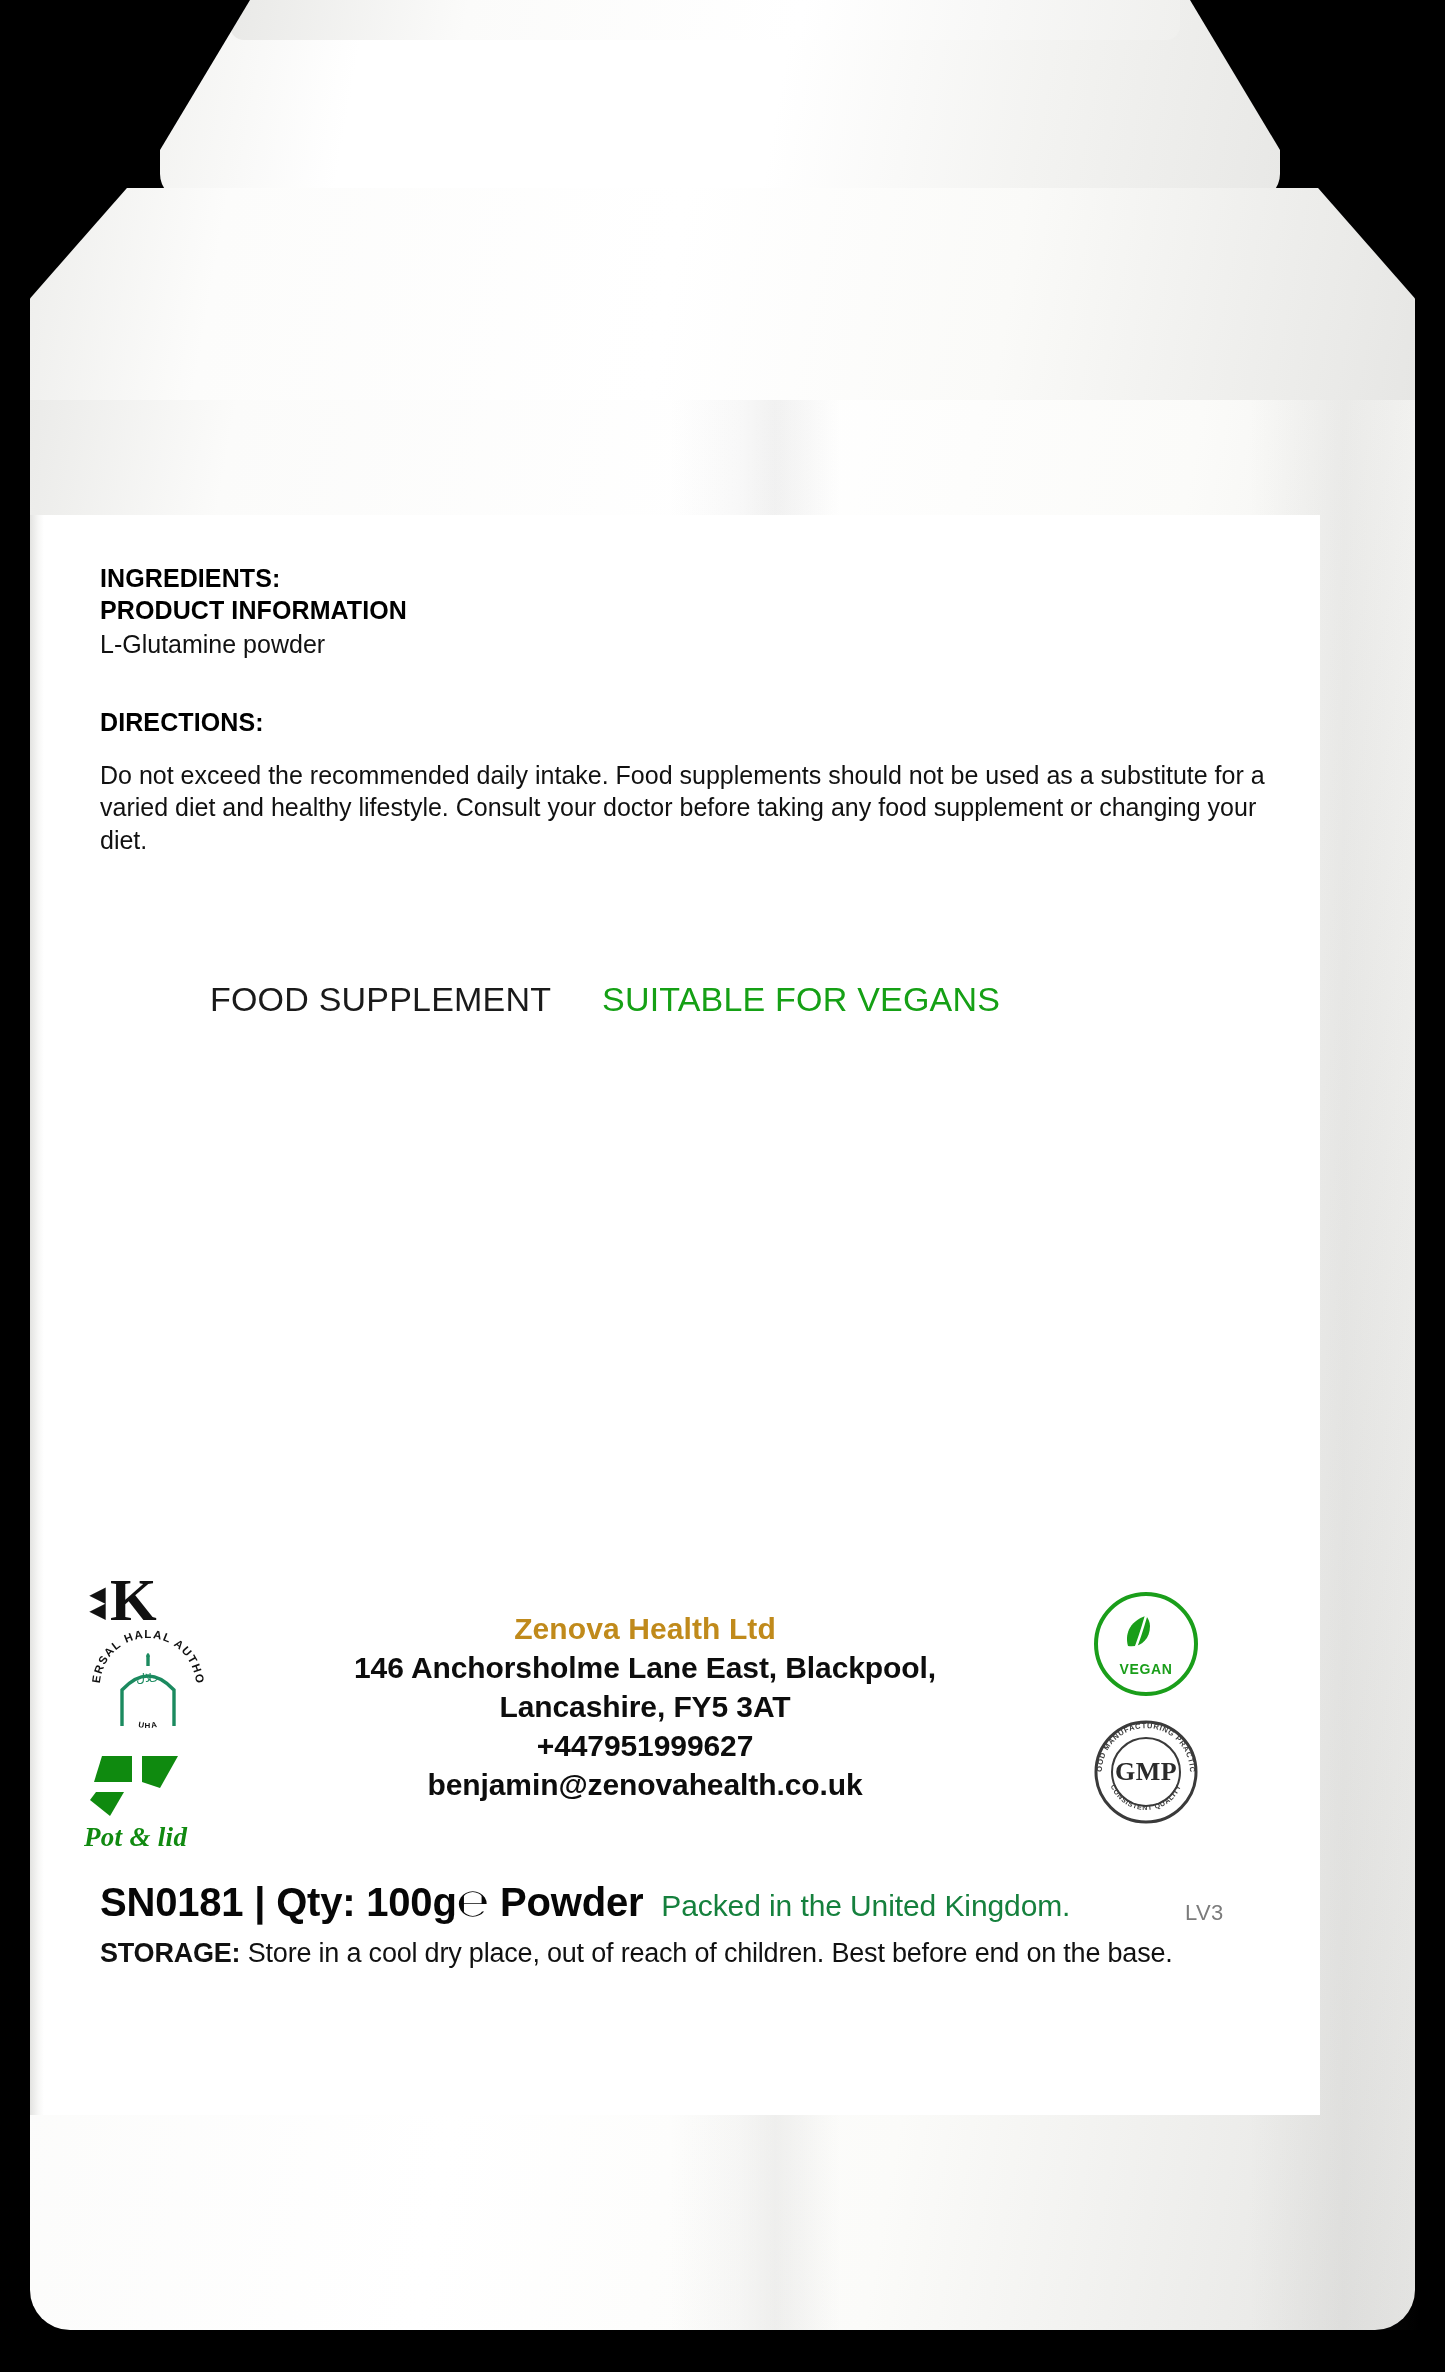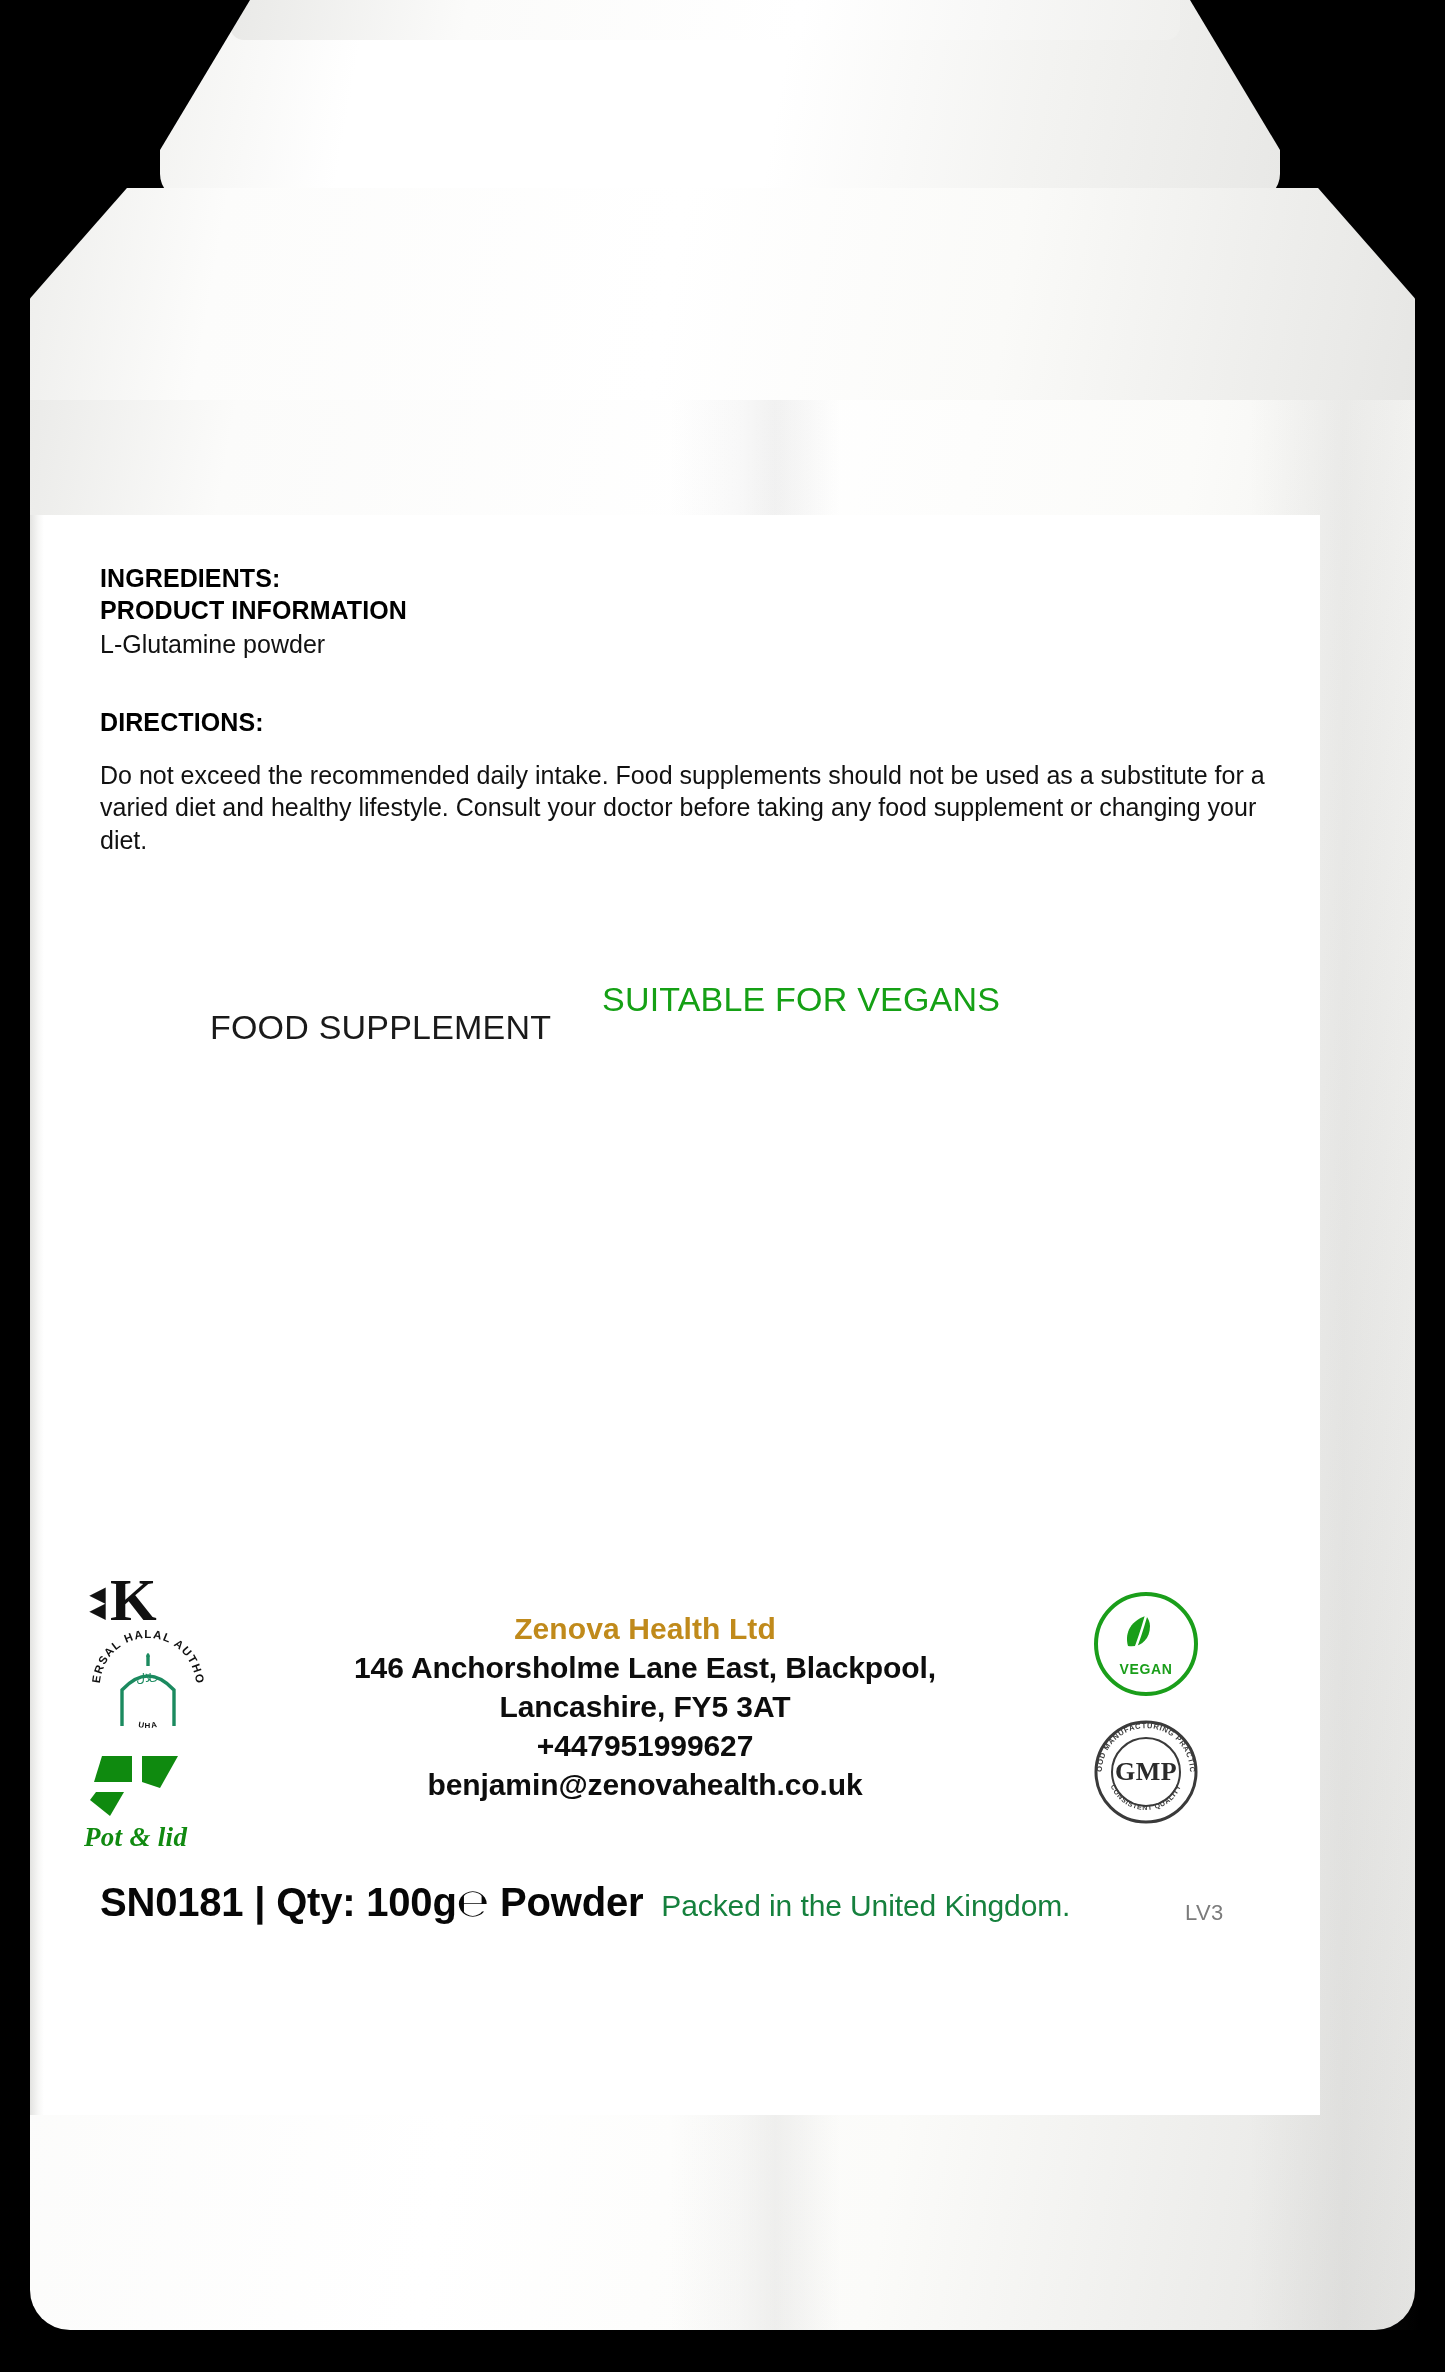--- a/index.html
+++ b/index.html
@@ -148,21 +148,20 @@
     width: 1180px;
     height: 50px;
   }
   .claim-food {
     position: absolute;
     left: 110px;
     top: 0;
     font-size: 34px;
     color: #1a1a1a;
     letter-spacing: .2px;
-    margin-top: 28px;
   }
   .claim-vegan {
     position: absolute;
     left: 502px;
     top: 0;
     font-size: 34px;
     color: #15a015;
     letter-spacing: .2px;
   }
 
@@ -443,16 +442,19 @@
           </text>
           <text x="54" y="62" font-family="'Liberation Serif', serif" font-size="26" font-weight="bold" fill="#2b2b2b" text-anchor="middle" letter-spacing="0.5">GMP</text>
         </svg>
       </div>
 
       <div class="sn-line">
         <span class="sn-bold">SN0181 | Qty: 100g</span><span class="sn-e">℮</span><span class="sn-bold"> Powder</span><span class="sn-packed">Packed in the United Kingdom.</span>
       </div>
       <div class="lv-code">LV3</div>
 
+      <div class="storage-line">
+        <b>STORAGE:</b><span> Store in a cool dry place, out of reach of children. Best before end on the base.</span>
+      </div>
 
     </div>
   </div>
 </div>
 
 </body></html>

